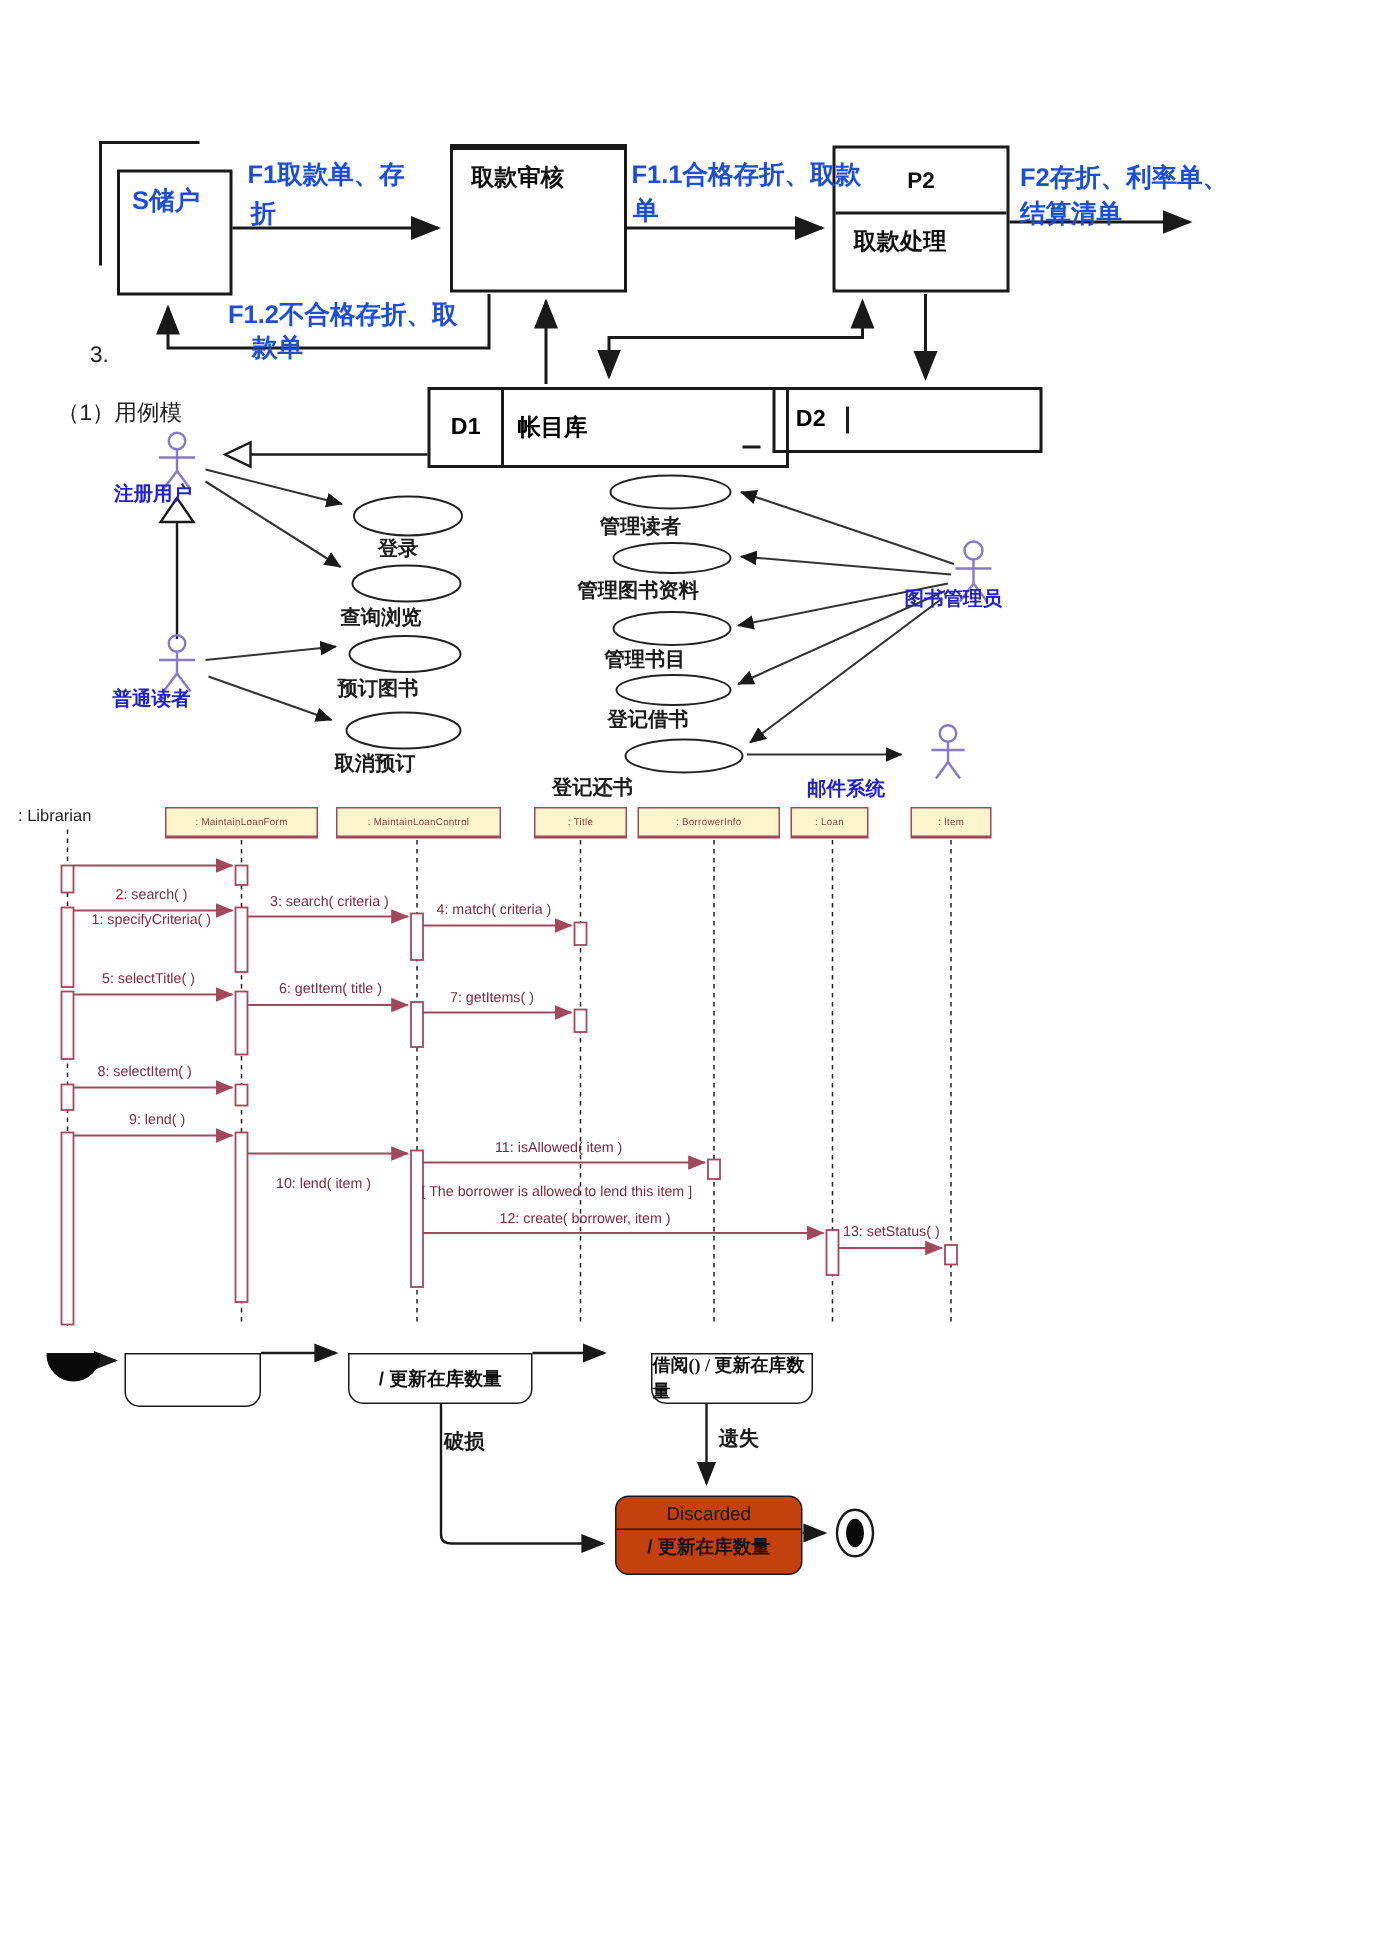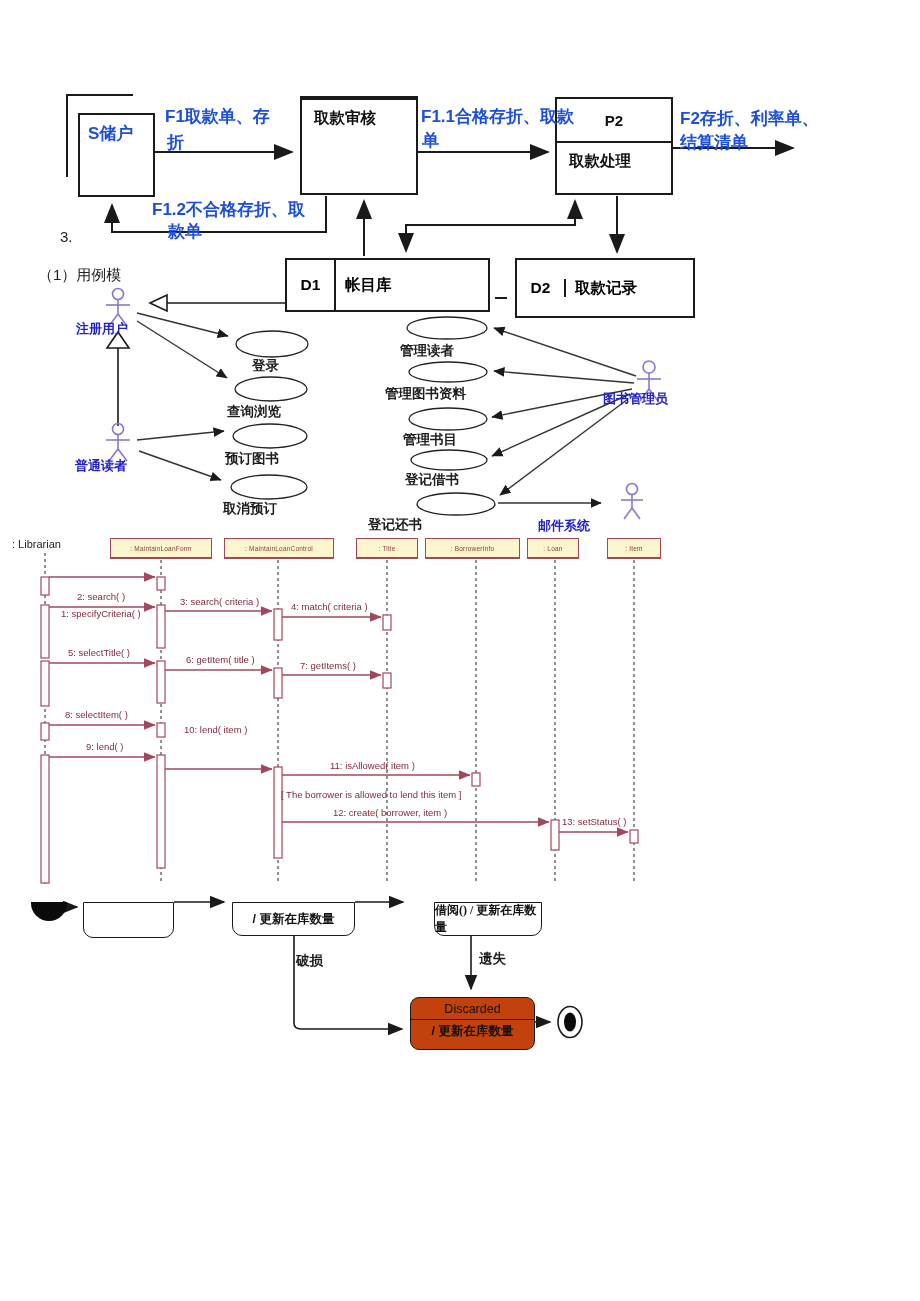--- a/index.html
+++ b/index.html
@@ -198,28 +198,27 @@
 
   <div class="dfd-box" style="left:300px;top:96px;width:118px;height:99px;">
     <div class="dfd-proc-bottom">取款审核</div>
   </div>
 
   <div class="dfd-box" style="left:555px;top:97px;width:118px;height:98px;">
     <div class="dfd-proc-top">P2</div>
     <div class="dfd-proc-bottom">取款处理</div>
   </div>
 
-  <div class="dstore" style="left:285px;top:258px;width:205px;height:54px;">
+  <div class="dstore" style="left:285px;top:258px;width:241px;height:54px;">
     <div class="id">D1</div>
     <div class="nm">帐目库</div>
   </div>
 
-  <div class="dstore" style="left:515px;top:258px;width:180px;height:60px;align-items:center;">
+  <div class="dstore" style="left:515px;top:258px;width:180px;height:44px;align-items:center;">
     <div class="id">D2</div>
-    <div class="nm">取款记录</div>
   </div>
 
   <div class="txt dfd-label" style="left:165px;top:105px;">F1取款单、存</div>
   <div class="txt dfd-label" style="left:167px;top:131px;">折</div>
   <div class="txt dfd-label" style="left:152px;top:198px;">F1.2不合格存折、取</div>
   <div class="txt dfd-label" style="left:168px;top:220px;">款单</div>
   <div class="txt dfd-label" style="left:421px;top:105px;">F1.1合格存折、取款</div>
   <div class="txt dfd-label" style="left:422px;top:129px;">单</div>
   <div class="txt dfd-label" style="left:680px;top:107px;">F2存折、利率单、</div>
   <div class="txt dfd-label" style="left:680px;top:131px;">结算清单</div>
@@ -253,21 +252,21 @@
 
   <div class="seq-msg" style="left:61px;top:562px;margin-top:46px;">1: specifyCriteria( )</div>
   <div class="seq-msg" style="left:77px;top:591px;">2: search( )</div>
   <div class="seq-msg" style="left:180px;top:596px;">3: search( criteria )</div>
   <div class="seq-msg" style="left:291px;top:601px;">4: match( criteria )</div>
   <div class="seq-msg" style="left:68px;top:647px;">5: selectTitle( )</div>
   <div class="seq-msg" style="left:186px;top:654px;">6: getItem( title )</div>
   <div class="seq-msg" style="left:300px;top:660px;">7: getItems( )</div>
   <div class="seq-msg" style="left:65px;top:709px;">8: selectItem( )</div>
   <div class="seq-msg" style="left:86px;top:741px;">9: lend( )</div>
-  <div class="seq-msg" style="left:184px;top:724px;">10: lend( item )</div>
+  <div class="seq-msg" style="left:184px;top:784px;">10: lend( item )</div>
   <div class="seq-msg" style="left:330px;top:760px;">11: isAllowed( item )</div>
   <div class="seq-msg" style="left:333px;top:807px;">12: create( borrower, item )</div>
   <div class="seq-msg" style="left:562px;top:816px;">13: setStatus( )</div>
   <div class="seq-msg" style="left:281px;top:789px;">[ The borrower is allowed to lend this item ]</div>
 
   <div class="init-dot" style="left:31px;top:902px;width:36px;height:19px;"></div>
 
   <div class="state" style="left:83px;top:902px;width:91px;height:36px;"></div>
 
   <div class="state" style="left:232px;top:902px;width:123px;height:34px;">/ 更新在库数量</div>

